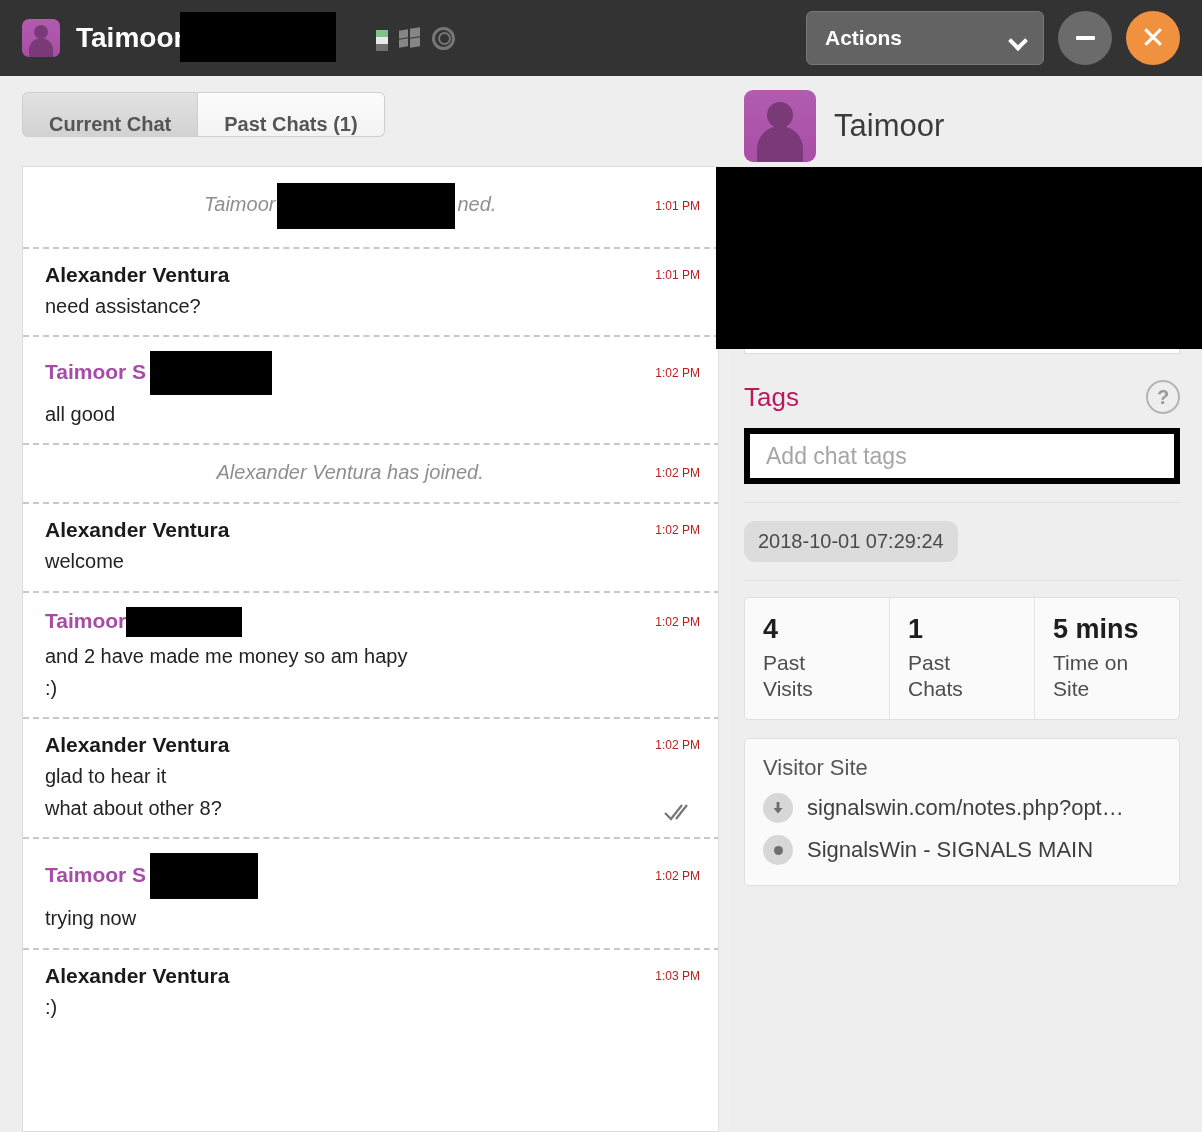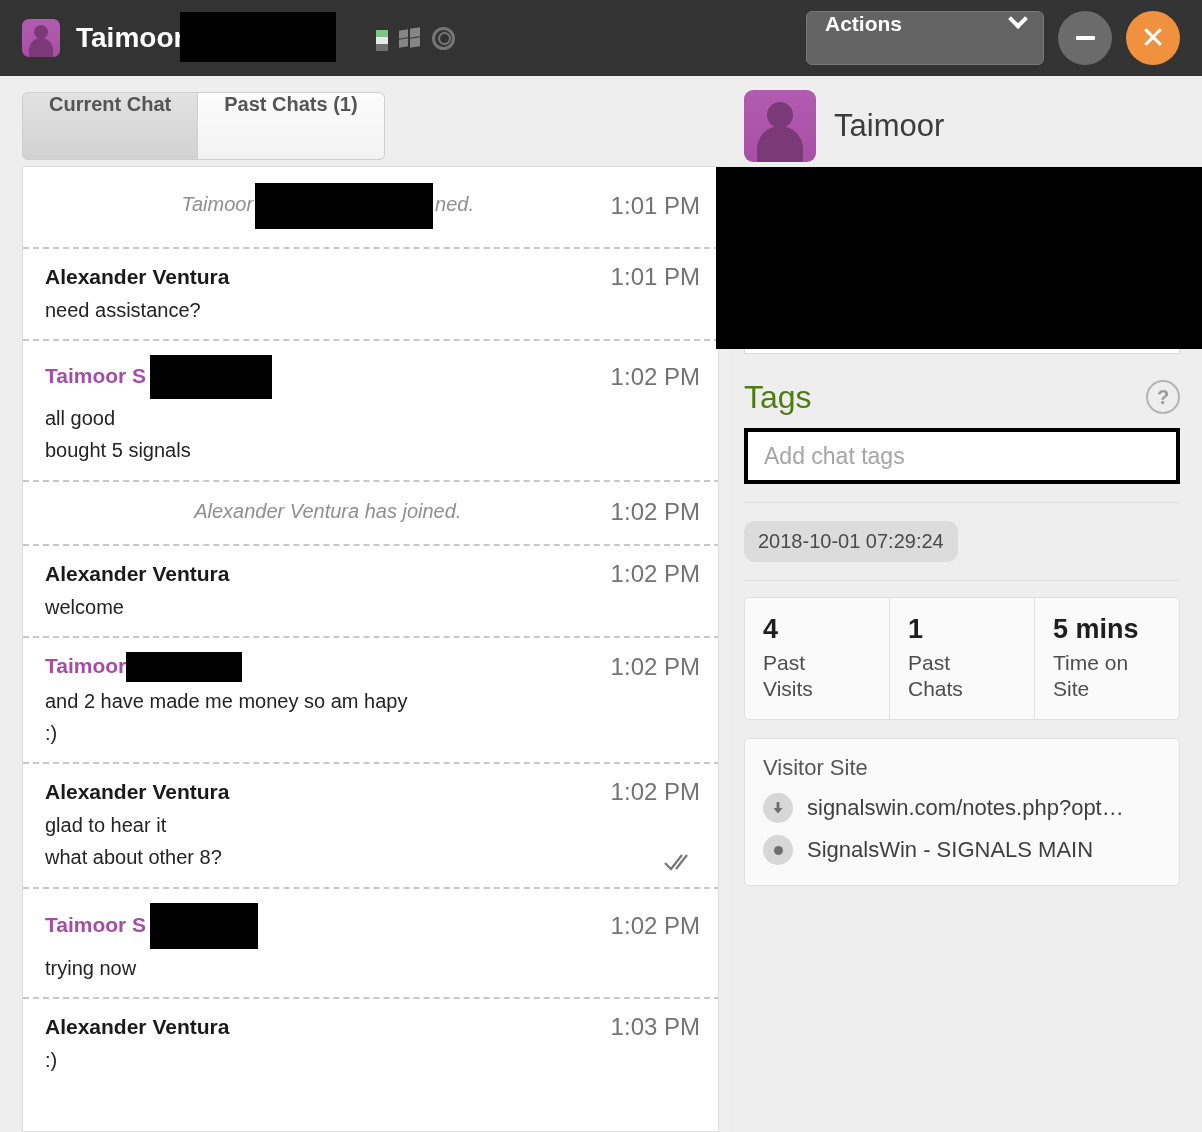--- a/index.html
+++ b/index.html
@@ -68,21 +68,21 @@
     border: 2px solid #8d8d8d;
   }
   .tb-right {
     margin-left: auto; display: flex; align-items: center;
     gap: 14px; margin-right: 22px;
   }
   .actions-btn {
     width: 238px; height: 54px; border-radius: 6px;
     background: #636363; border: 1px solid #777;
     color: #fff; font-size: 21px; font-weight: bold;
-    display: flex; padding: 0 18px;
+    display: flex; align-items: center; padding: 0 18px;
     cursor: pointer;
   }
   .actions-btn .chev {
     margin-left: auto; width: 15px; height: 9px; position: relative;
   }
   .actions-btn .chev::before {
     content:''; position:absolute; left:1px; top:0;
     width:10px;height:10px; border-right:4px solid #fff; border-bottom:4px solid #fff;
     transform: rotate(45deg);
   }
@@ -103,22 +103,22 @@
   }
 
   
   .left-panel {
     position: absolute; left: 0; top: 0;
     width: 730px; height: 1056px;
     background: #eeeeee;
   }
   .tabs { display: flex; margin: 16px 0 0 22px; }
   .tab {
-    height: 68px; padding: 0 26px;
-    display: flex; align-items: flex-start;
+    height: 45px; padding: 0 26px;
+    display: flex; align-items: flex-end;
     font-size: 20px; font-weight: bold; color: #555;
     border: 1px solid #cfcfcf; cursor: pointer;
   }
   .tab.active {
     background: linear-gradient(#e2e2e2, #d2d2d2);
     border-radius: 6px 0 0 6px;
   }
   .tab.inactive {
     background: linear-gradient(#fcfcfc, #f3f3f3);
     border-left: none; border-radius: 0 6px 6px 0;
@@ -132,21 +132,21 @@
   }
   .msg {
     position: relative; padding: 14px 30px 16px 22px;
     border-bottom: 2px dashed #c8c8c8;
   }
   .msg:last-child { border-bottom: none; }
   .msg-head { display: flex; align-items: center; }
   .msg-author { font-size: 21px; font-weight: bold; color: #1a1a1a; }
   .msg-author.visitor { color: #a64ca6; }
   .msg-time {
-    margin-left: auto; font-size: 24px; color: #737373; white-space: nowrap;
+    margin-left: auto; font-size: 12px; color: #b91c1c; white-space: nowrap;
   }
   .msg-line { font-size: 20px; color: #232323; margin-top: 7px; line-height: 1.26; }
   .msg.system { padding: 16px 30px 18px 22px; }
   .msg.system .sys-text {
     font-size: 20px; color: #8f8f8f; font-style: italic;
     text-align: center; flex: 1; white-space: nowrap;
   }
   .msg.system .msg-head { align-items: center; }
   .redact { display: inline-block; background: #000; vertical-align: middle; }
   .readmark {
@@ -196,30 +196,30 @@
   .notes-box {
     margin-top: 14px; height: 178px;
     background: #ffffff; border: 1px solid #dcdcdc;
     padding: 14px 16px;
     font-size: 23px; color: #9a9a9a;
   }
   .tags-head {
     display: flex; align-items: center;
     margin-top: 24px; height: 38px;
   }
-  .tags-title { font-size: 32px; color: #4d7c0f; }
+  .tags-title { font-size: 26px; color: #be185d; }
   .help-circle {
     margin-left: auto; width: 34px; height: 34px;
     border-radius: 50%; border: 2px solid #b4b4b4;
     display: flex; align-items: center; justify-content: center;
     color: #9a9a9a; font-size: 20px; font-weight: bold; cursor: pointer;
   }
   .tags-input {
     margin-top: 12px; height: 56px;
-    background: #ffffff; border: 4px solid #000000;
+    background: #ffffff; border: 6px solid #000000;
     display: flex; align-items: center; padding: 0 16px;
     font-size: 23px; color: #a5a5a5;
   }
   .hr-soft { margin-top: 18px; border-top: 1px solid #e0e0e0; }
   .ts-chip {
     display: inline-block; margin-top: 18px;
     background: #dcdcdc; border-radius: 11px;
     padding: 9px 14px; font-size: 20px; color: #4a4a4a;
   }
   .hr-soft2 { margin-top: 18px; border-top: 1px solid #e0e0e0; }
@@ -325,21 +325,20 @@
       </div>
 
       <div class="msg">
         <div class="msg-head">
           <div class="msg-author visitor">
             <span>Taimoor S</span><span class="redact" style="width:122px;height:44px;margin-left:4px;"></span>
           </div>
           <div class="msg-time">1:02 PM</div>
         </div>
         <div class="msg-line">all good</div>
-        <div class="msg-line">bought 5 signals</div>
       </div>
 
       <div class="msg system">
         <div class="msg-head">
           <div class="sys-text">Alexander Ventura has joined.</div>
           <div class="msg-time">1:02 PM</div>
         </div>
       </div>
 
       <div class="msg">

